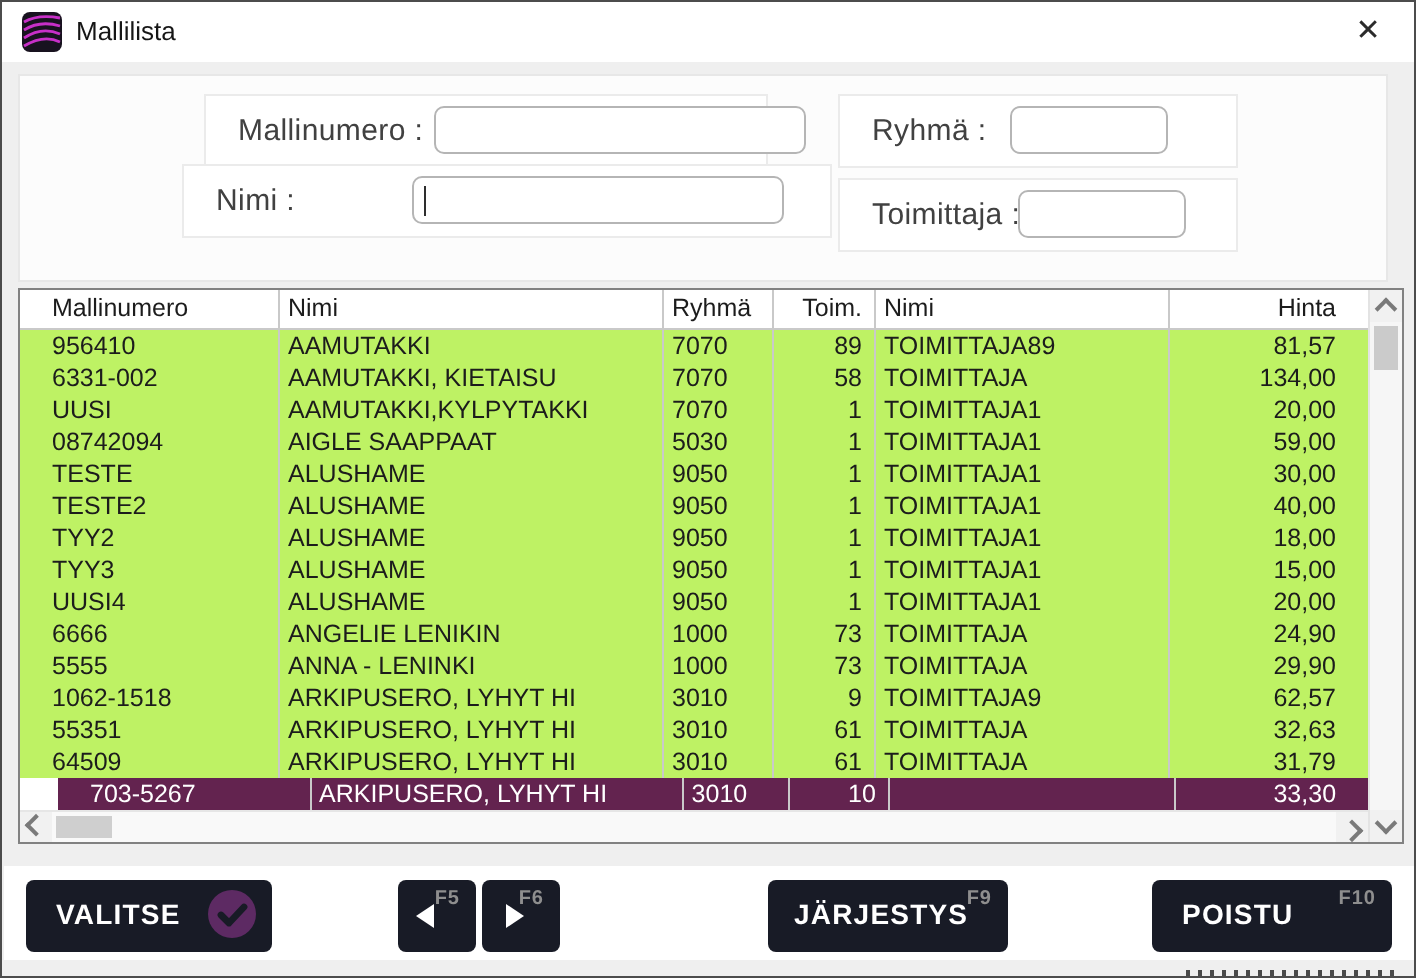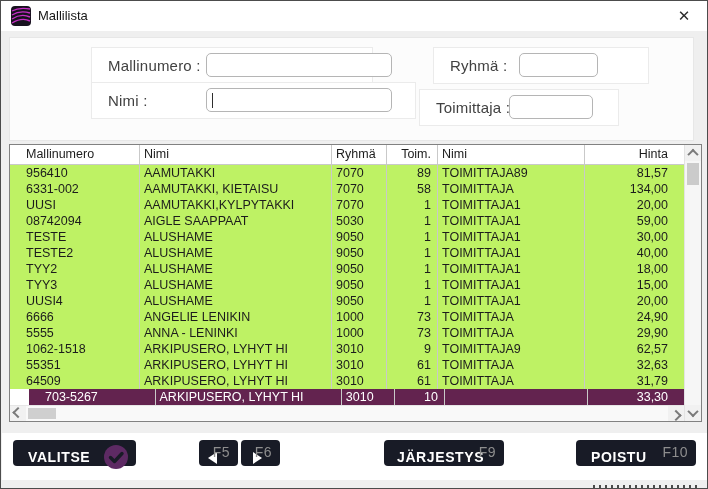--- a/index.html
+++ b/index.html
@@ -11,22 +11,22 @@
   
   .titlebar{position:absolute;left:0;top:0;width:100%;height:30px;background:#ffffff;}
   .app-icon{position:absolute;left:10px;top:5px;width:20px;height:20px;}
   .title-text{position:absolute;left:37px;top:0;height:30px;line-height:30px;font-size:13px;color:#161616;}
   .close-btn{position:absolute;right:12px;top:4px;width:22px;height:22px;line-height:22px;
     text-align:center;font-size:15px;color:#2b2b2b;cursor:default;}
   
   .form-panel{position:absolute;left:8px;top:36px;width:685px;height:104px;
     background:#fcfcfc;border:1px solid #e7e7e7;box-sizing:border-box;}
   .fgroup{position:absolute;background:#ffffff;border:1px solid #ebebeb;box-sizing:border-box;}
-  .fg1{left:81px;top:9px;width:282px;height:37px;}
-  .fg2{left:423px;top:9px;width:216px;height:37px;}
+  .fg1{left:92px;top:9px;width:282px;height:37px;}
+  .fg2{left:409px;top:9px;width:200px;height:37px;}
   .fg3{left:81px;top:44px;width:325px;height:37px;}
   .fg4{left:409px;top:51px;width:200px;height:37px;}
   .flabel{position:absolute;left:16px;top:0;height:35px;line-height:35px;font-size:15px;color:#414141;letter-spacing:.2px;}
   .finput{position:absolute;top:5px;height:24px;box-sizing:border-box;border:1px solid #b5b5b5;
     border-radius:5px;background:#fff;font:13px "Liberation Sans",sans-serif;padding:0 6px;outline:none;}
   .fi1{left:114px;width:186px;}
   .fi2{left:85px;width:79px;}
   .fi3{left:114px;width:186px;}
   .fi4{left:89px;width:84px;}
   .caret{position:absolute;left:120px;top:10px;width:1px;height:15px;background:#2e2e2e;}
@@ -51,24 +51,24 @@
   .sbtn{position:absolute;background:#f1f1f1;display:flex;align-items:center;justify-content:center;}
   .chev{width:6px;height:6px;border-left:2px solid #7a7a7a;border-top:2px solid #7a7a7a;}
   .chev.up{transform:rotate(45deg) translate(1px,1px);}
   .chev.down{transform:rotate(225deg) translate(1px,1px);}
   .chev.left{transform:rotate(-45deg) translate(1px,-1px);}
   .chev.right{transform:rotate(135deg) translate(1px,-1px);}
   .vthumb{position:absolute;left:2px;top:18px;width:12px;height:22px;background:#cbcbcb;}
   .hthumb{position:absolute;left:18px;top:2px;width:28px;height:11px;background:#cfcfcf;}
   
   .bottombar{position:absolute;left:1px;top:432px;width:705px;height:47px;background:#ffffff;}
-  .dbtn{position:absolute;top:7px;height:26px;background:#181b26;border-radius:4px;color:#fff;
+  .dbtn{position:absolute;top:7px;height:36px;background:#181b26;border-radius:4px;color:#fff;
     font-weight:bold;font-size:14px;letter-spacing:.6px;box-sizing:border-box;cursor:default;}
   .dbtn .lbl{position:absolute;left:15px;top:0;height:34px;line-height:34px;}
-  .fkey{position:absolute;top:4px;right:8px;font-size:14px;font-weight:normal;color:#8e8e8e;letter-spacing:.5px;}
+  .fkey{position:absolute;top:4px;right:8px;font-size:10px;font-weight:bold;color:#8e8e8e;letter-spacing:.5px;}
   .btn-valitse{left:11px;width:123px;}
   .btn-prev{left:197px;width:39px;}
   .btn-next{left:239px;width:39px;}
   .btn-sort{left:382px;width:120px;}
   .btn-exit{left:574px;width:120px;}
   .check-badge{position:absolute;right:7px;top:4px;width:26px;height:26px;}
   .tri{position:absolute;top:12px;width:0;height:0;border-top:6px solid transparent;border-bottom:6px solid transparent;}
   .tri.left{left:9px;border-right:9px solid #ffffff;}
   .tri.right{left:12px;border-left:9px solid #ffffff;}
   

